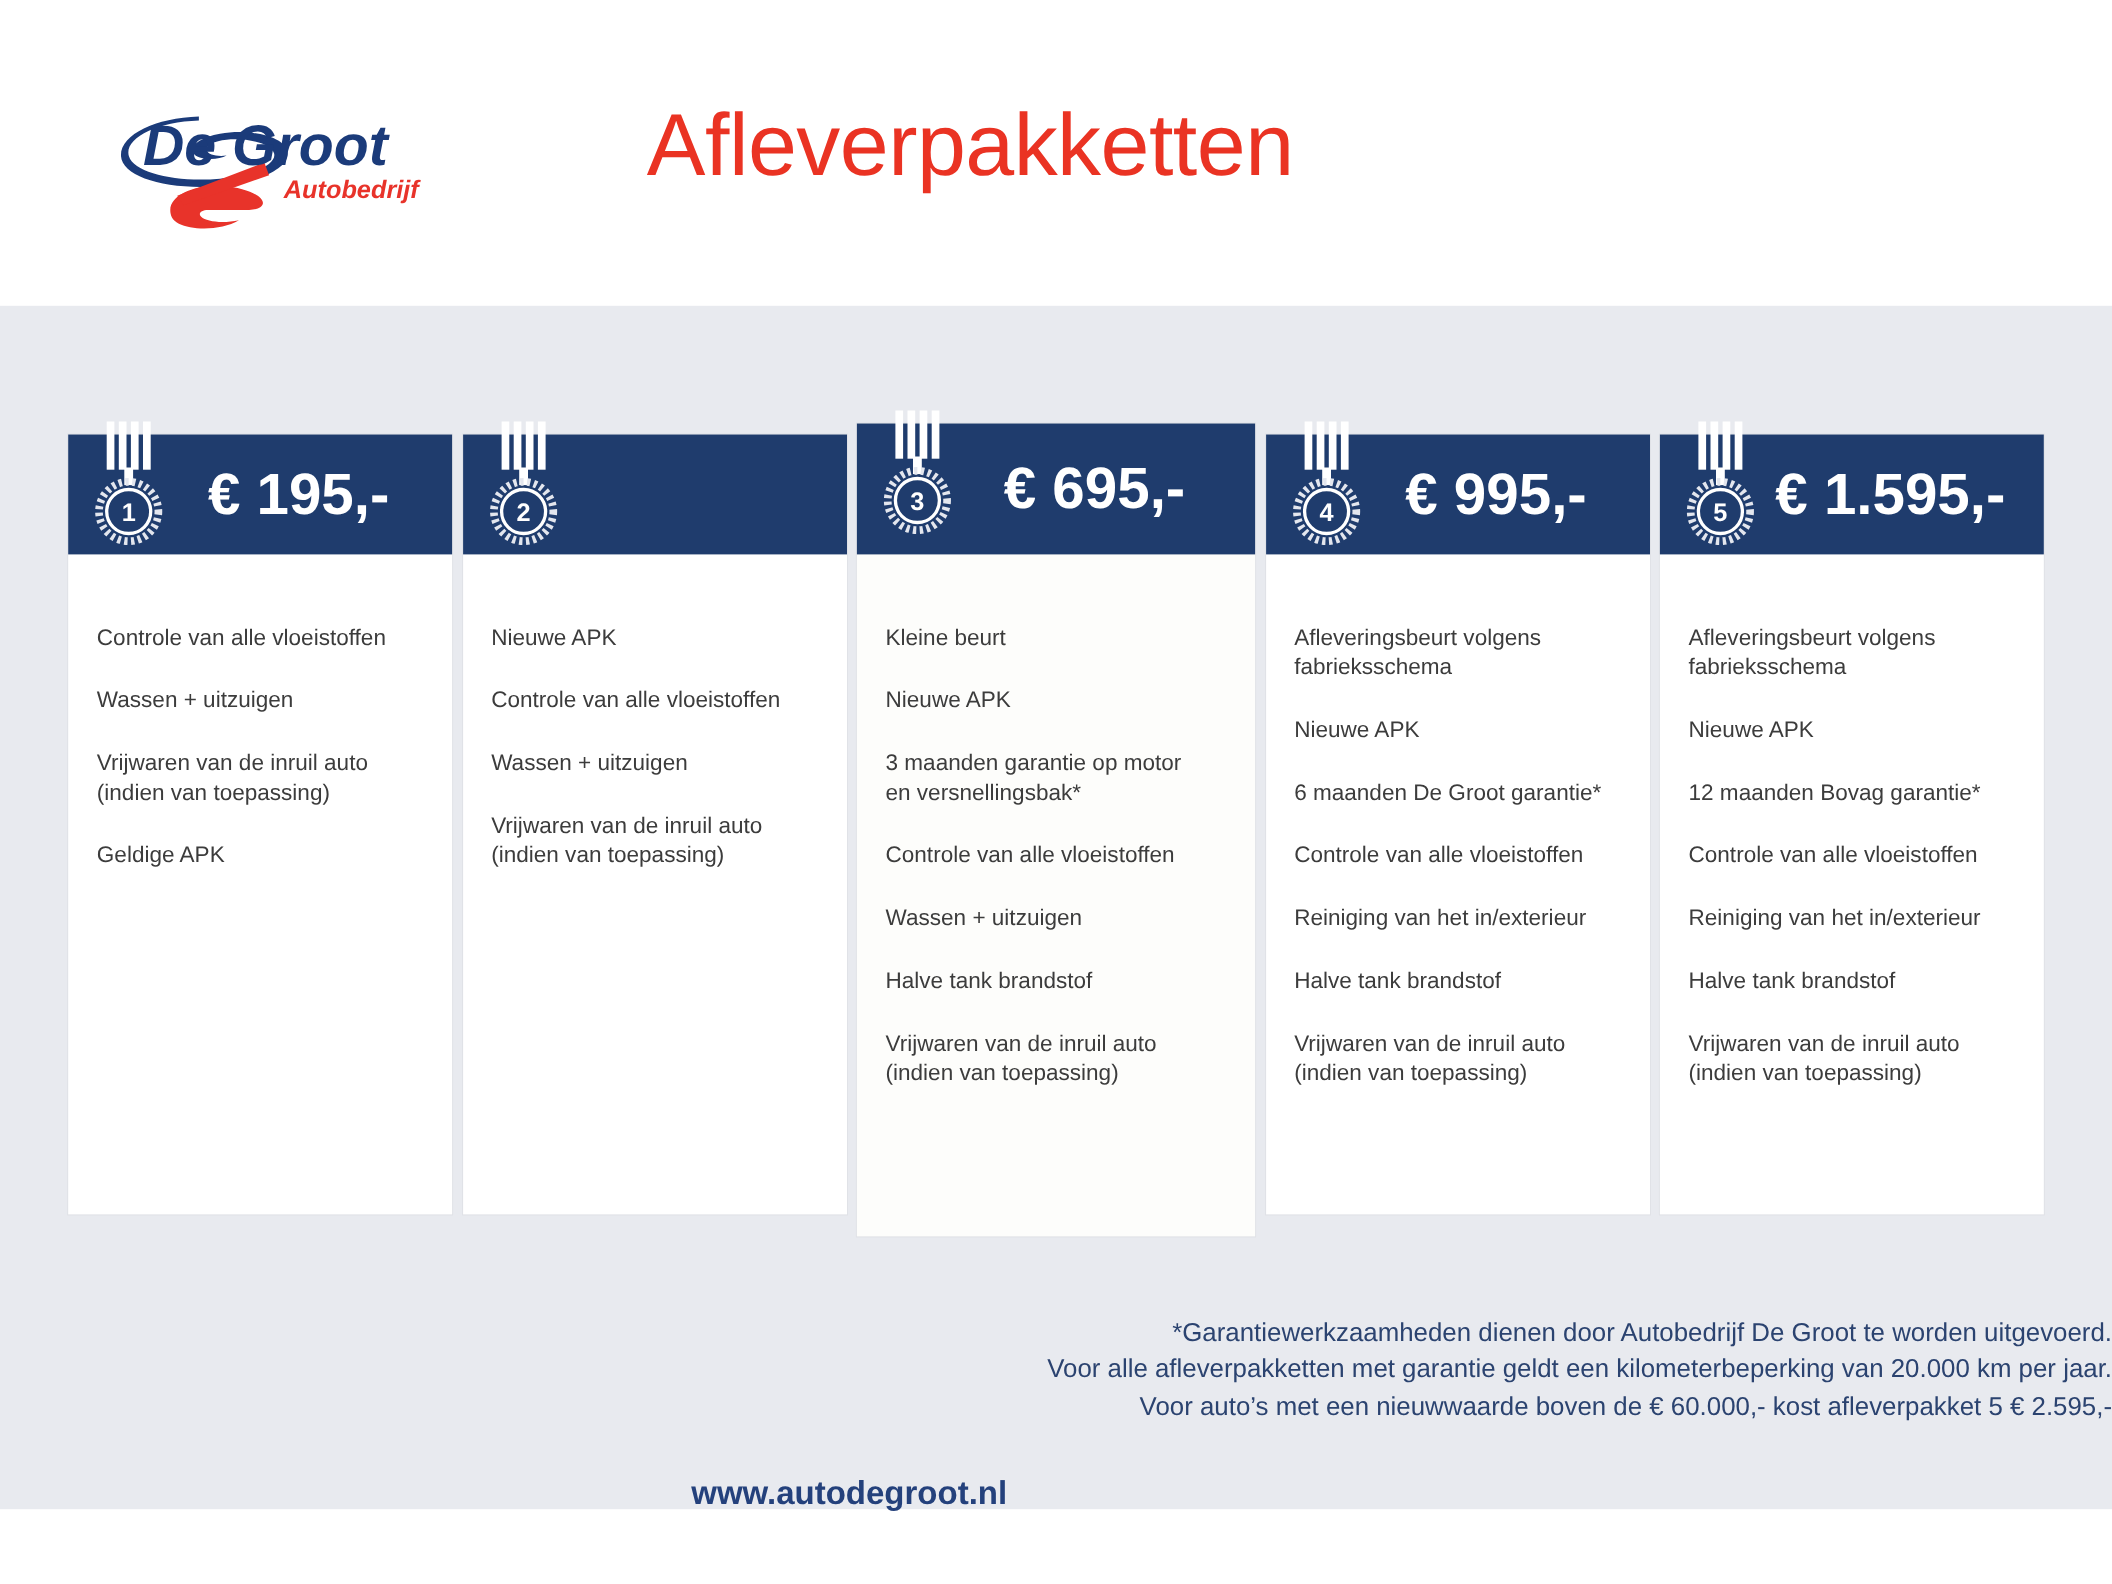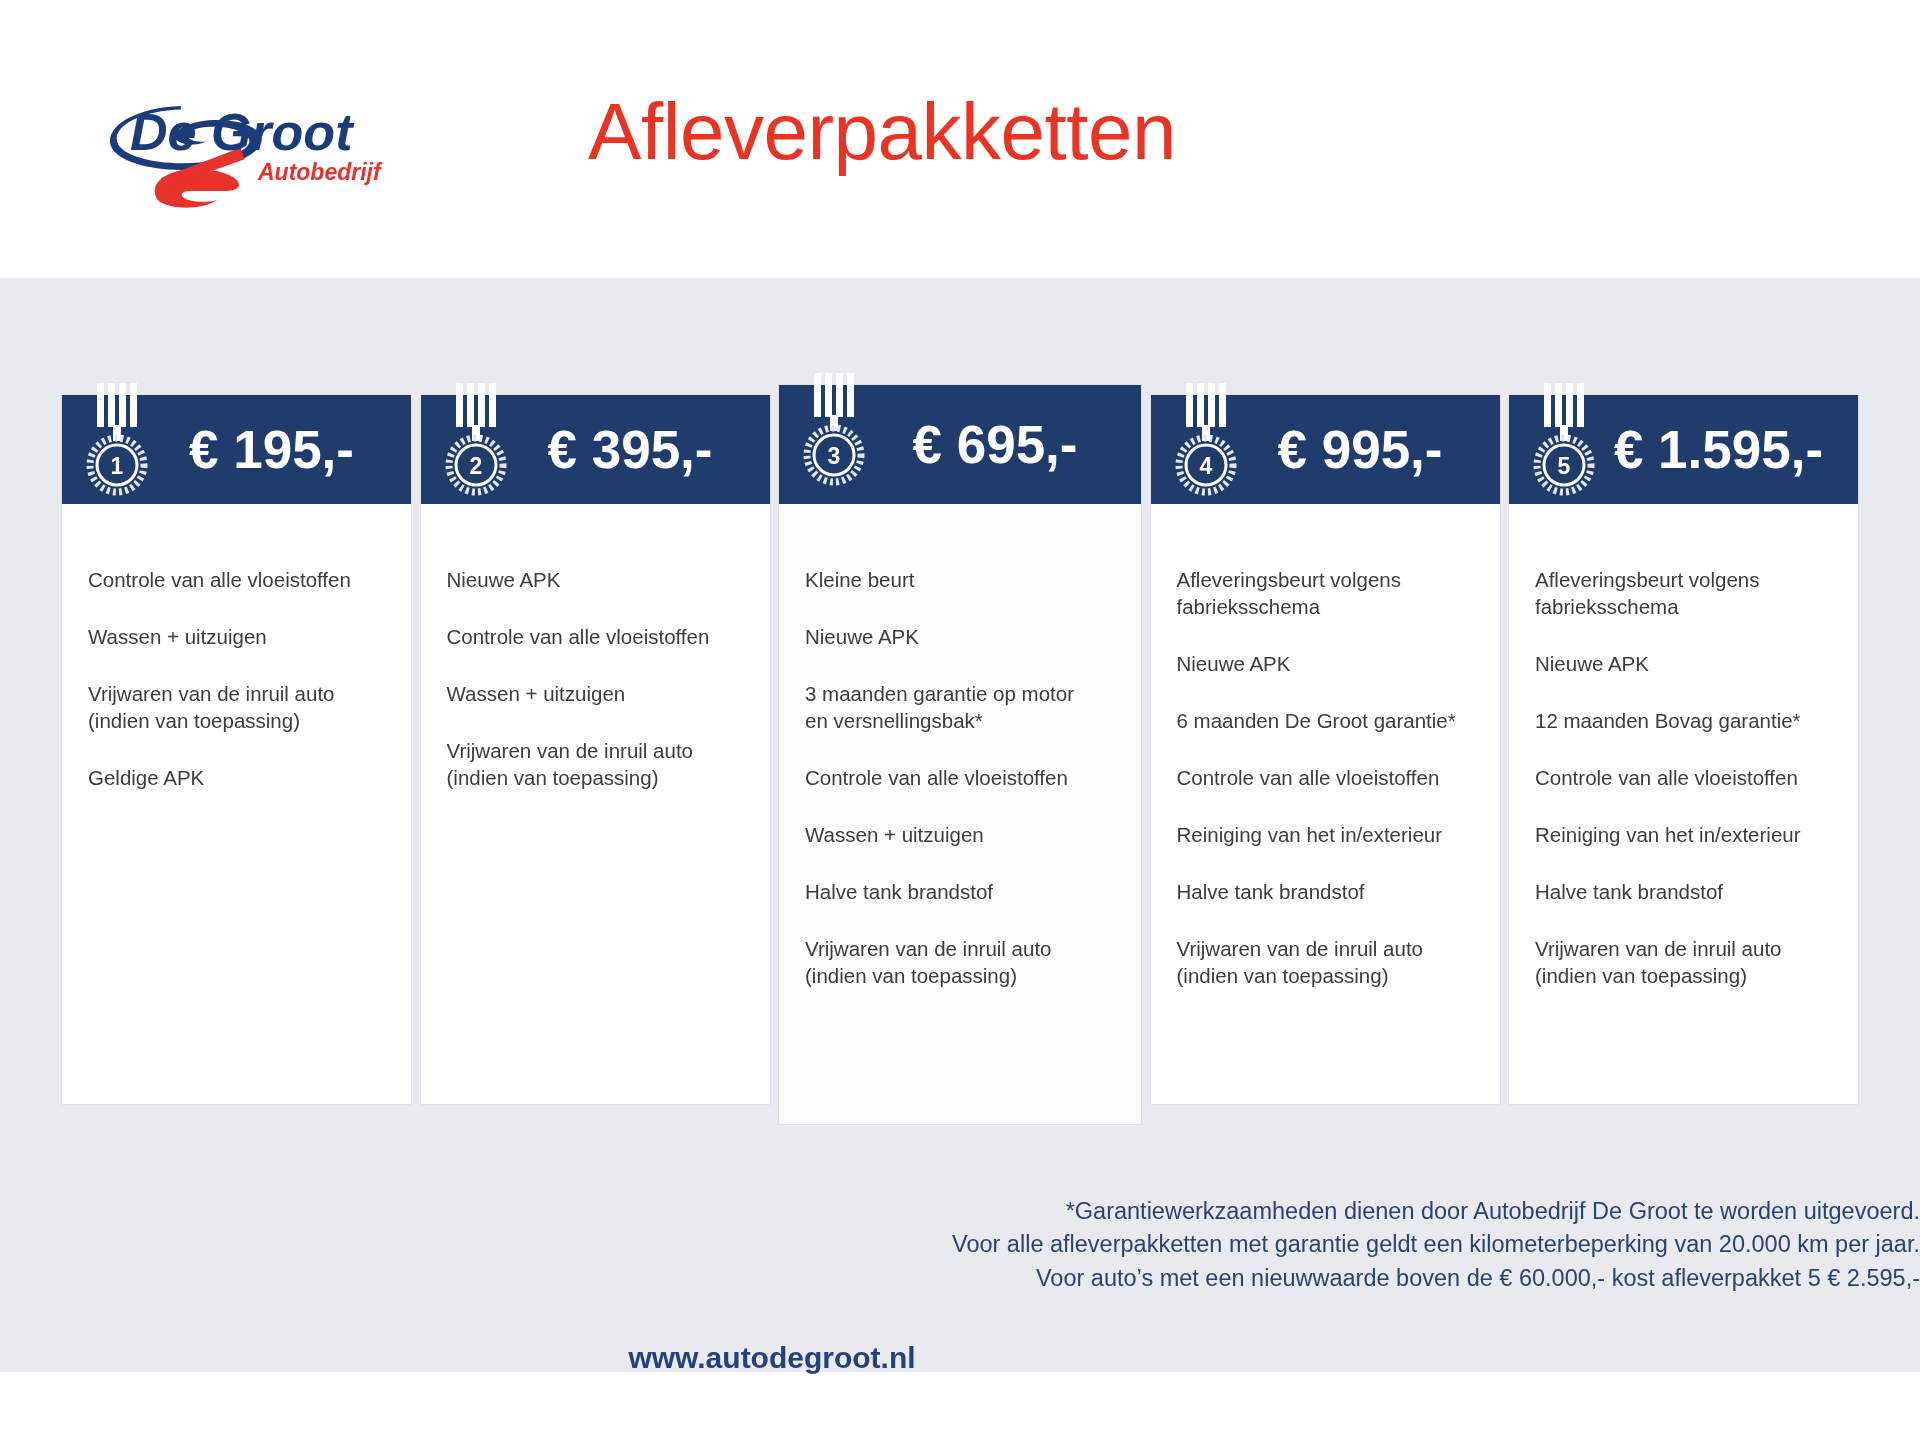--- a/index.html
+++ b/index.html
@@ -223,21 +223,20 @@
       <rect x="24" y="0" width="7" height="44"></rect>
       <rect x="35" y="0" width="7" height="44"></rect>
       <rect x="46" y="0" width="7" height="44"></rect>
       <rect x="29" y="42" width="8" height="16"></rect>
     </g>
     <circle cx="33" cy="82" r="27" fill="none" stroke="#e3e6ee" stroke-width="7" stroke-dasharray="3 3.2"></circle>
     <circle cx="33" cy="82" r="20" fill="none" stroke="#ffffff" stroke-width="3"></circle>
     <text x="33" y="91" text-anchor="middle" font-family="'Liberation Sans', sans-serif" font-size="23" font-weight="700" fill="#ffffff">2</text>
   </svg>
           </div>
-          <div class="price">€ 395,-</div>
         </div>
         <div class="card-body">
           <div class="feature">Nieuwe APK</div>
           <div class="feature">Controle van alle vloeistoffen</div>
           <div class="feature">Wassen + uitzuigen</div>
           <div class="feature">Vrijwaren van de inruil auto
 (indien van toepassing)</div>
         </div>
       </div>
       <div class="card featured">

